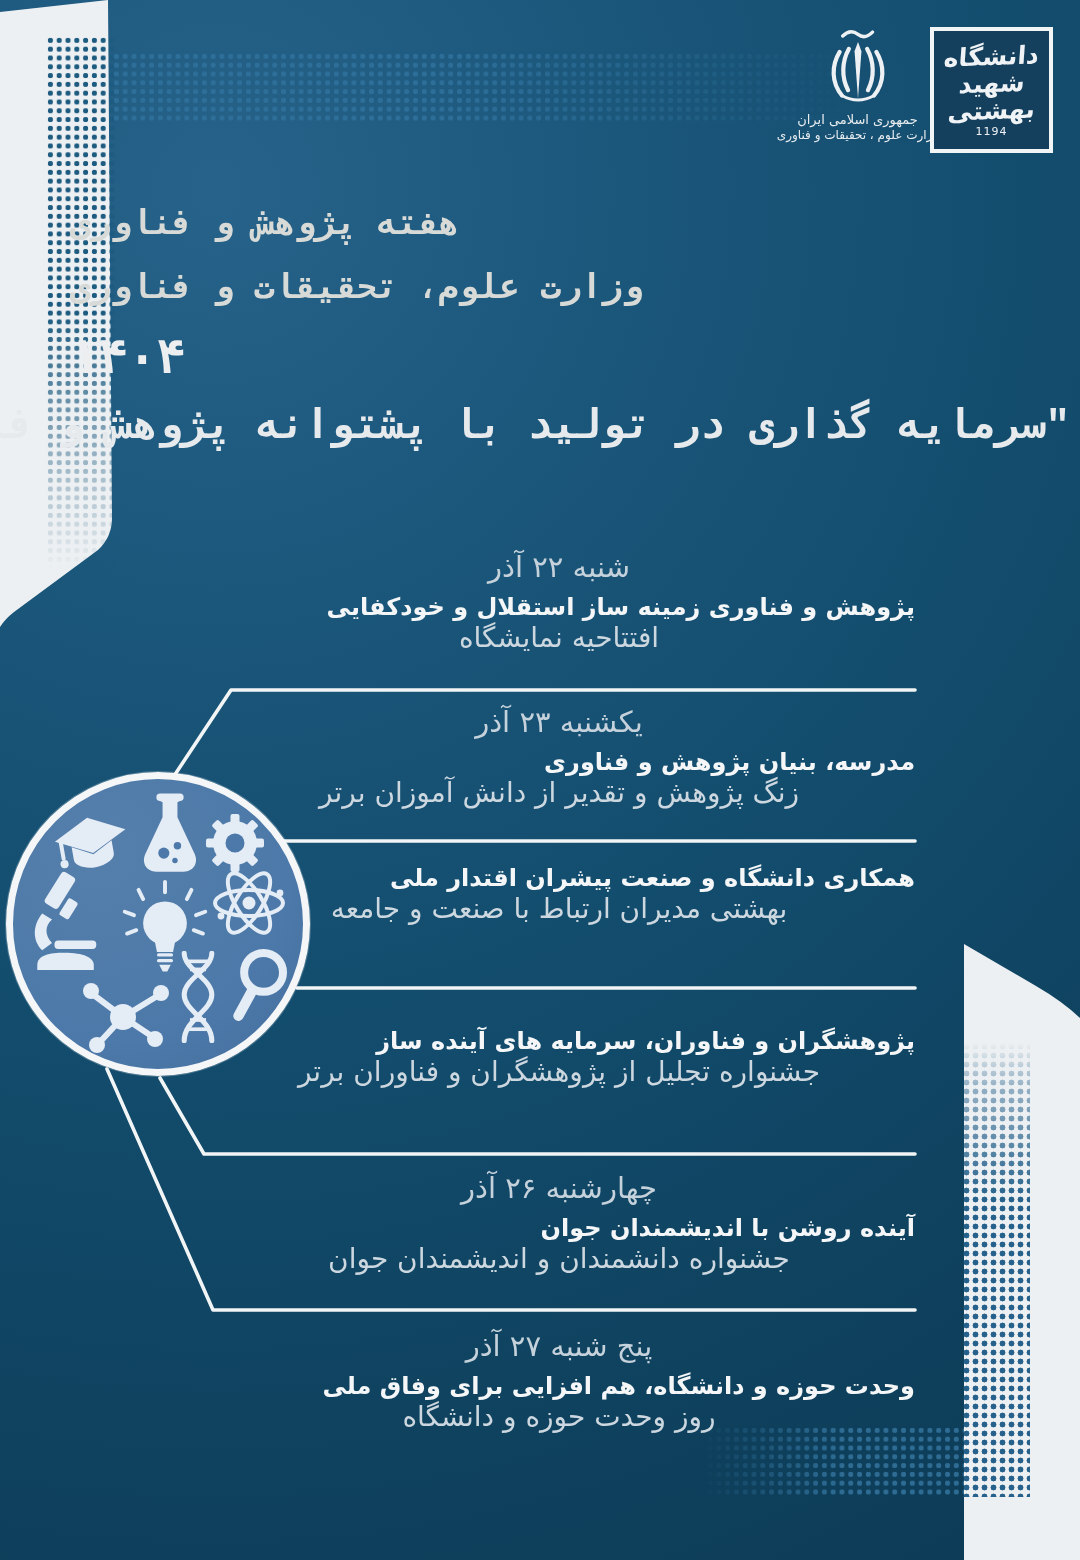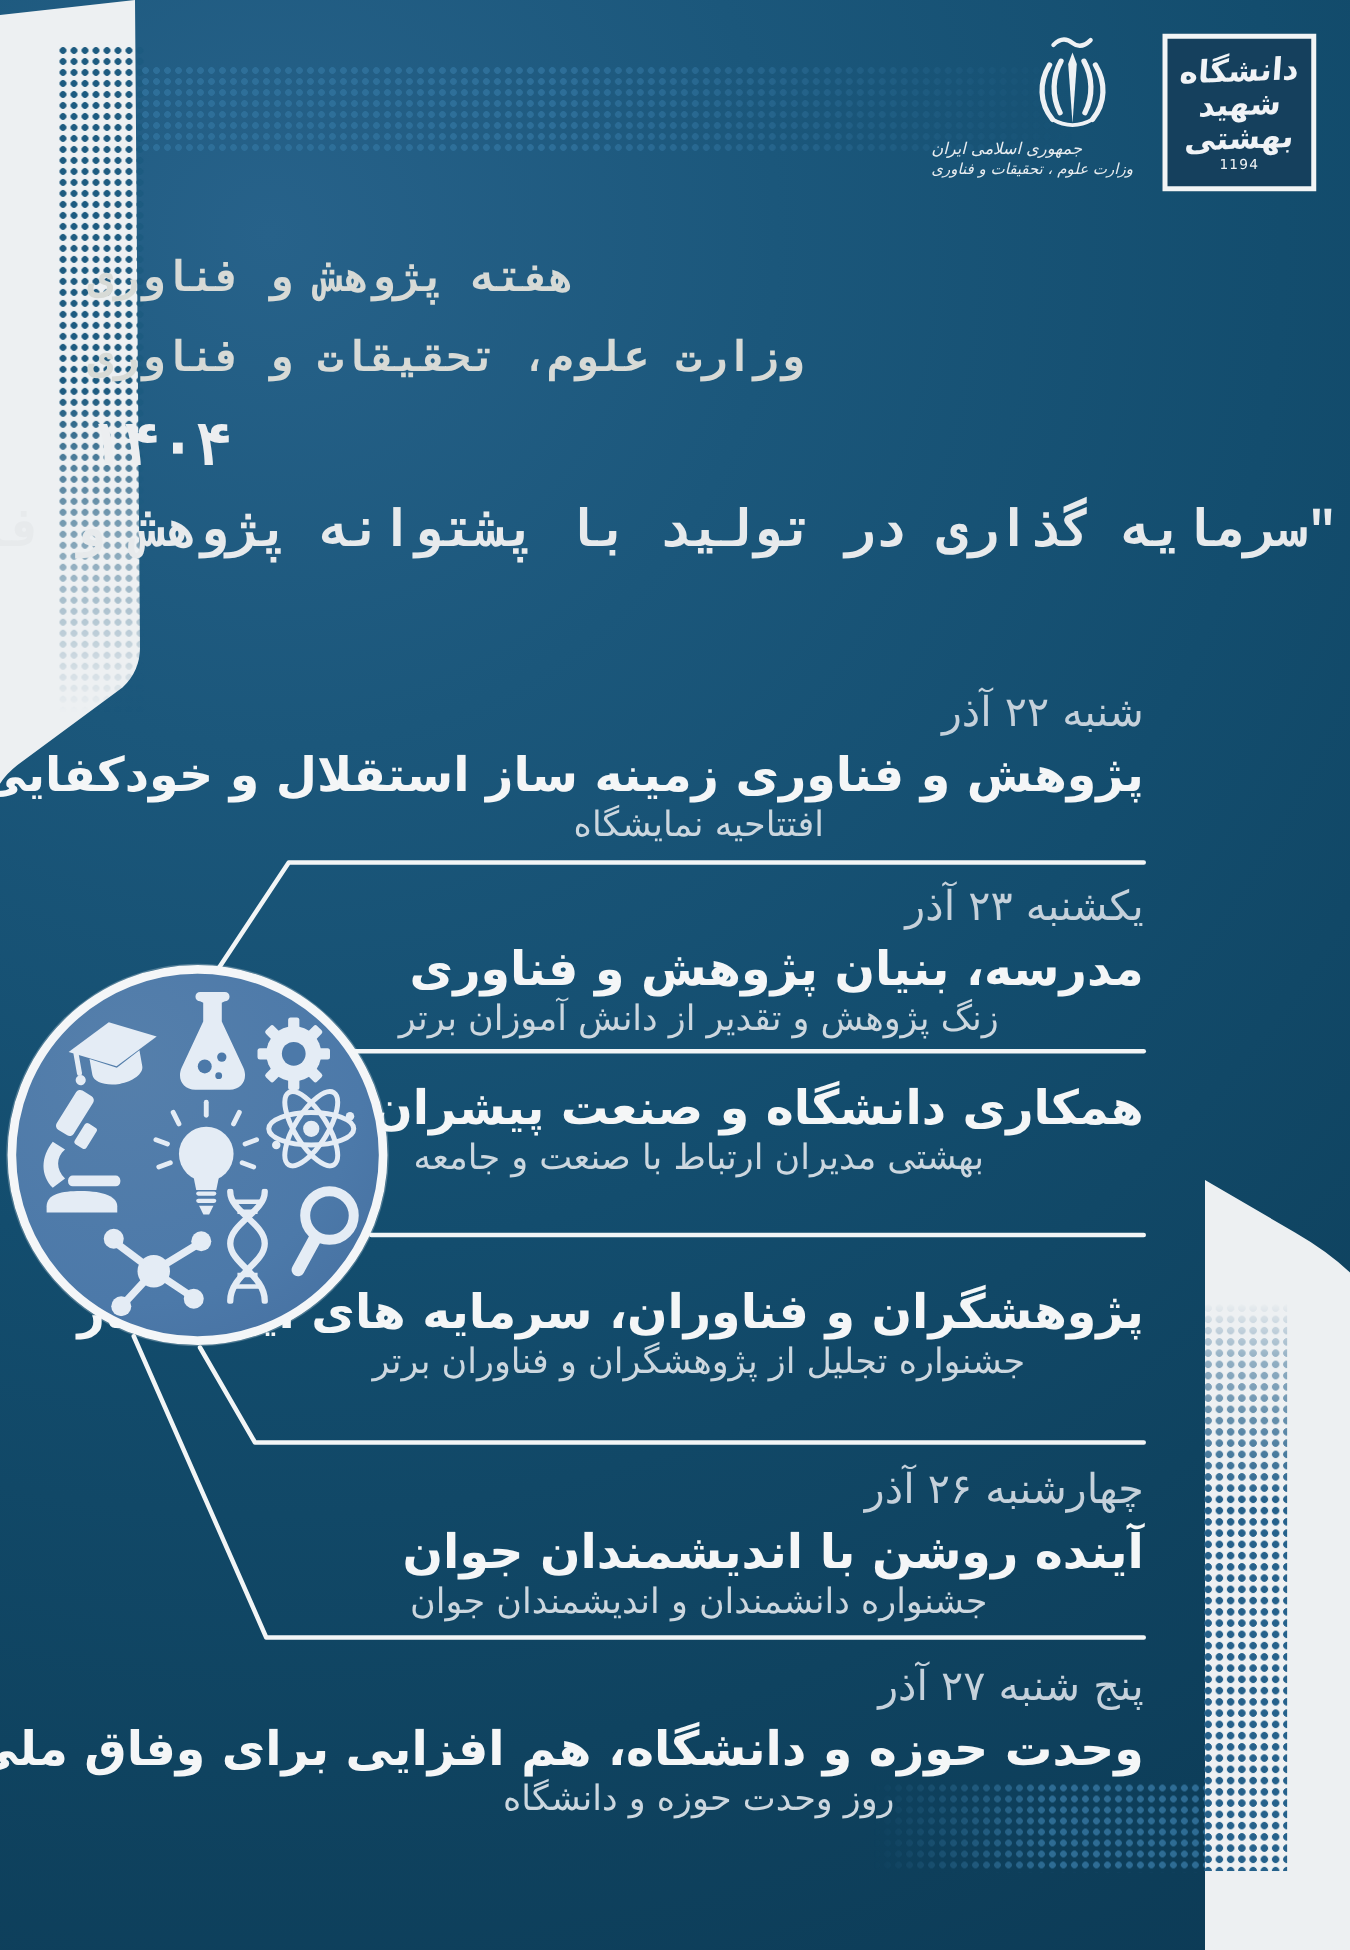--- a/index.html
+++ b/index.html
@@ -47,35 +47,35 @@
   .header{
     position:absolute;left:70px;top:208px;width:1000px;
     text-align:left;direction:rtl;font-family:Liberation Mono, monospace;
   }
   .header .h-line{color:#d7dad6;font-size:34px;font-weight:bold;line-height:1.0;margin-bottom:30px;letter-spacing:-1px;}
   .header .h-year{color:#eceef0;font-size:48px;font-weight:bold;line-height:1.0;margin-bottom:20px;letter-spacing:4px;}
   .header .h-slogan{color:#e7eaec;font-size:41px;font-weight:bold;line-height:1.15;letter-spacing:-1px;white-space:nowrap;}
 
   
   .event{position:absolute;right:165px;width:712px;direction:rtl;text-align:right;}
-  .event .date{font-size:33px;color:#c5d1db;line-height:1.15;}
-  .event .title{font-size:38px;font-weight:bold;color:#f4f6f7;line-height:1.2;margin-top:9px;letter-spacing:-1px;white-space:nowrap;}
+  .event .date{font-size:29px;color:#c5d1db;line-height:1.15;text-align:center;}
+  .event .title{font-size:24px;font-weight:bold;color:#f4f6f7;line-height:1.2;margin-top:9px;letter-spacing:-1px;white-space:nowrap;}
   .event .subtitle{font-size:28px;color:#ccd7df;line-height:1.15;text-align:center;}
 
   
   .badge{
     position:absolute;left:6px;top:772px;width:290px;height:290px;border-radius:50%;
     background:radial-gradient(120% 120% at 30% 25%, #557fab 0%, #4c79a9 55%, #41699a 100%);
     border:7px solid #f4f6f8;
     box-shadow:0 0 0 1px rgba(255,255,255,.25);
   }
   .badge .icn{position:absolute;}
 
   
-  .ministry{position:absolute;left:745px;top:26px;width:225px;text-align:left;font-style:italic;}
+  .ministry{position:absolute;left:745px;top:26px;width:225px;text-align:center;}
   .ministry .emblem{margin:0 auto;width:78px;height:84px;}
   .ministry .cap1{color:#e9edf0;font-size:13px;line-height:1.25;direction:rtl;margin-top:2px;}
   .ministry .cap2{color:#e9edf0;font-size:12px;line-height:1.3;direction:rtl;}
   .sbu{
     position:absolute;left:930px;top:27px;width:123px;height:126px;box-sizing:border-box;
     border:4px solid #f2f5f6;background:#15405d;
     display:flex;flex-direction:column;align-items:center;justify-content:center;
   }
   .sbu .nm{color:#f0f3f6;font-weight:bold;font-size:25px;line-height:1.08;direction:rtl;transform:skewX(-6deg) rotate(-2deg);white-space:nowrap;}
   .sbu .yr{color:#f0f3f6;font-size:11px;margin-top:1px;letter-spacing:1px;}

